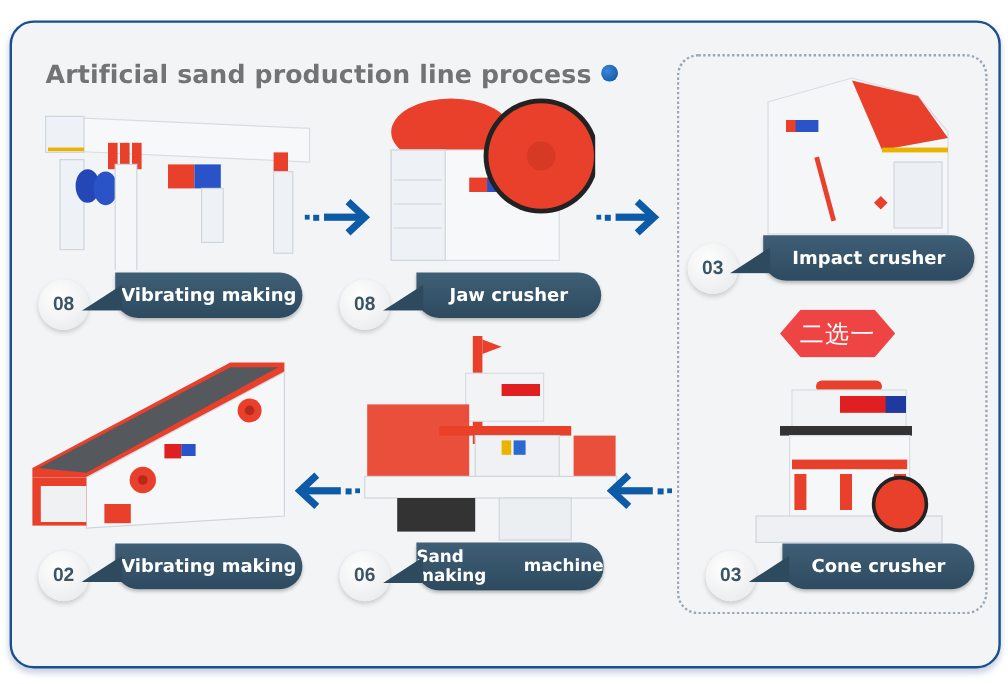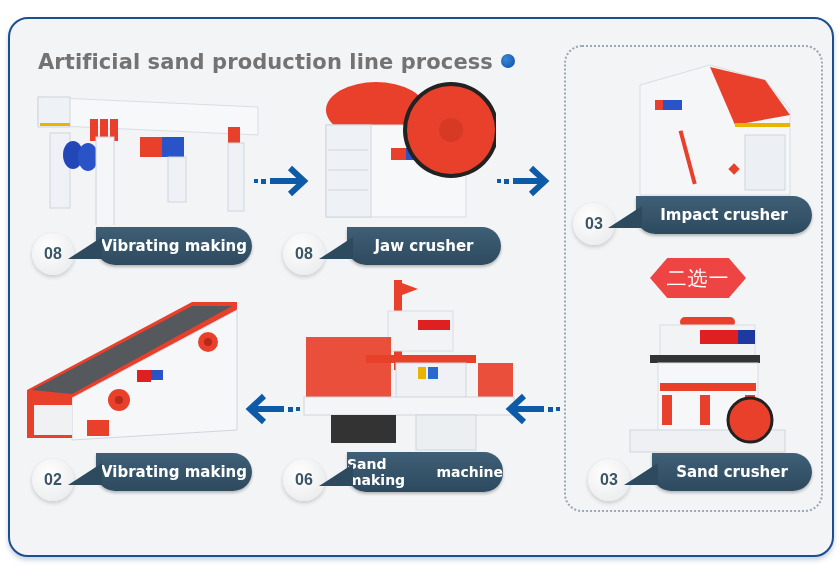--- a/index.html
+++ b/index.html
@@ -144,21 +144,21 @@
 <div class="badge" style="left:32px;top:233px">08</div>
 <div class="label" style="left:96px;top:227px;width:156px">Vibrating making</div>
 
 <div class="badge" style="left:283px;top:233px">08</div>
 <div class="label" style="left:347px;top:227px;width:154px">Jaw crusher</div>
 
 <div class="badge" style="left:573px;top:203px">03</div>
 <div class="label" style="left:636px;top:196px;width:176px">Impact crusher</div>
 
 <div class="badge" style="left:588px;top:459px">03</div>
-<div class="label" style="left:652px;top:453px;width:160px">Sand crusher</div>
+<div class="label" style="left:652px;top:453px;width:160px">Cone crusher</div>
 
 <div class="badge" style="left:283px;top:459px">06</div>
 <div class="label two" style="left:347px;top:452px;width:156px;flex-direction:row;">
   <span>Sand making</span>
   <span>machine</span>
 </div>
 
 <div class="badge" style="left:32px;top:459px">02</div>
 <div class="label" style="left:96px;top:453px;width:156px">Vibrating making</div>
 

